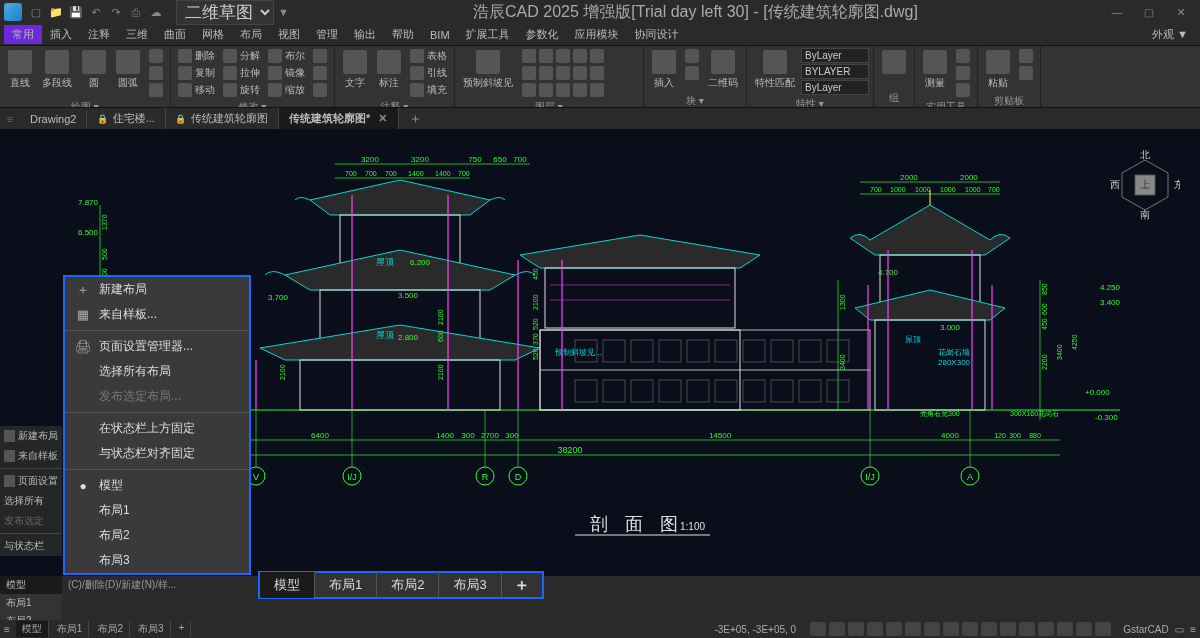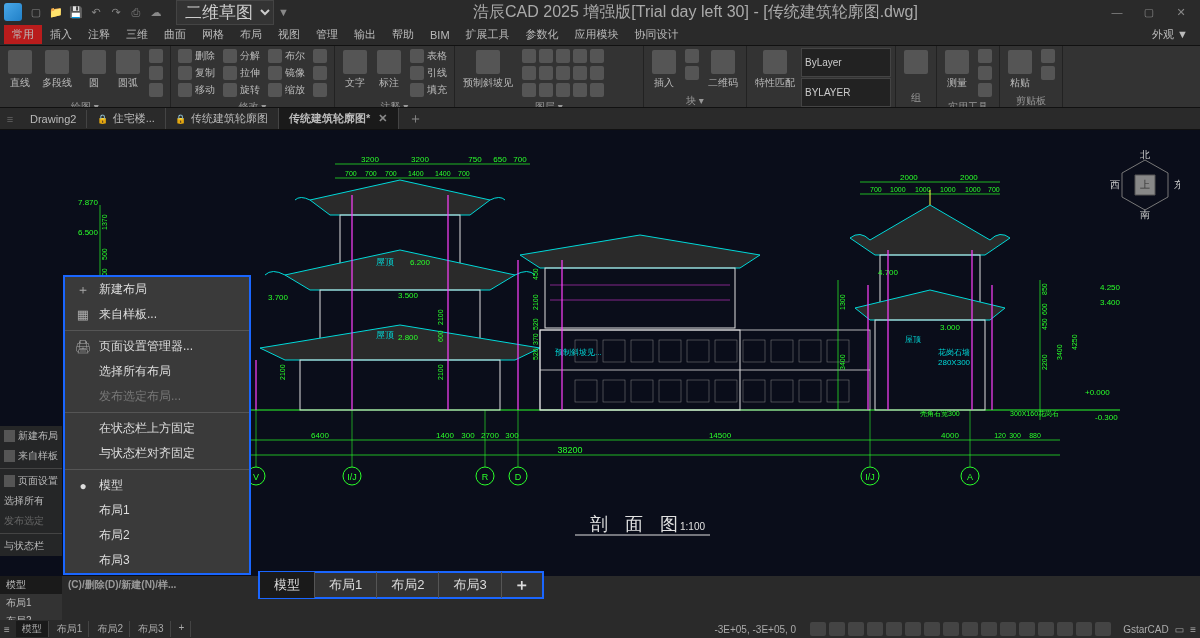--- a/index.html
+++ b/index.html
@@ -11,35 +11,35 @@
 .title-icons { display: flex; gap: 4px; margin-right: 12px; }
 .title-icons span { width: 16px; height: 16px; display: flex; align-items: center; justify-content: center; color: #888; font-size: 11px; cursor: pointer; }
 .title-select { background: #333; color: #ccc; border: 1px solid #444; font-size: 17px; padding: 1px 4px; }
 .title-center { flex: 1; text-align: center; color: #aaa; font-size: 16px; }
 .window-controls { display: flex; gap: 2px; }
 .window-controls span { width: 30px; height: 18px; display: flex; align-items: center; justify-content: center; color: #888; cursor: pointer; }
 
 
 .menu-bar { height: 22px; background: #2a2a2a; display: flex; align-items: center; padding: 0 4px; border-bottom: 1px solid #111; }
 .menu-bar span { padding: 2px 8px; cursor: pointer; font-size: 11px; color: #bbb; }
-.menu-bar span.active { background: #b91c1c; }
+.menu-bar span.active { background: #6d28d9; }
 .menu-right { margin-left: auto; display: flex; }
 
 
 .ribbon { height: 62px; background: #333; display: flex; border-bottom: 1px solid #111; overflow: hidden; }
 .ribbon-group { border-right: 1px solid #222; padding: 2px 4px; display: flex; flex-direction: column; }
 .ribbon-group-content { flex: 1; display: flex; align-items: flex-start; gap: 2px; }
 .ribbon-group-label { text-align: center; font-size: 10px; color: #999; padding-top: 2px; }
 .ribbon-btn-lg { display: flex; flex-direction: column; align-items: center; padding: 2px 4px; cursor: pointer; }
 .ribbon-btn-lg .ico { width: 24px; height: 24px; background: #555; border-radius: 2px; margin-bottom: 2px; }
 .ribbon-btn-lg .lbl { font-size: 10px; color: #bbb; }
 .ribbon-col { display: flex; flex-direction: column; gap: 1px; }
 .ribbon-btn-sm { display: flex; align-items: flex-start; gap: 3px; padding: 1px 3px; cursor: pointer; font-size: 10px; color: #bbb; white-space: nowrap; }
 .ribbon-btn-sm .ico-sm { width: 14px; height: 14px; background: #555; border-radius: 2px; }
-.ribbon-input { background: #222; border: 1px solid #444; color: #ccc; font-size: 10px; padding: 8px 3px; width: 90px; }
+.ribbon-input { background: #222; border: 1px solid #444; color: #ccc; font-size: 10px; padding: 1px 3px; width: 68px; }
 
 
 .doc-tabs { height: 22px; background: #2a2a2a; display: flex; align-items: center; border-bottom: 1px solid #111; }
 .doc-tabs .handle { width: 20px; text-align: center; color: #666; }
 .doc-tab { padding: 3px 10px; font-size: 11px; color: #bbb; border-right: 1px solid #444; cursor: pointer; display: flex; align-items: center; gap: 4px; }
 .doc-tab.active { background: #1a1a1a; font-weight: bold; }
 .doc-tab .lock { color: #f0a030; font-size: 9px; }
 .doc-tab .close { color: #888; margin-left: 4px; }
 .doc-tab-add { padding: 3px 10px; color: #888; cursor: pointer; font-size: 14px; }
 
@@ -68,21 +68,21 @@
 .layout-tabs-hl { position: absolute; left: 258px; bottom: 39px; height: 28px; background: #333; border: 2px solid #1a66ff; display: flex; align-items: center; z-index: 40; }
 .layout-tabs-hl .lt { padding: 4px 14px; font-size: 13px; color: #ddd; cursor: pointer; border-right: 1px solid #555; }
 .layout-tabs-hl .lt.active { background: #1a1a1a; }
 .layout-tabs-hl .lt-add { padding: 4px 12px; color: #ddd; cursor: pointer; font-size: 16px; font-weight: bold; }
 
 
 .cmd-area { position: absolute; left: 0; right: 0; bottom: 18px; height: 44px; background: #2a2a2a; display: flex; }
 .cmd-tabs { width: 62px; background: #333; font-size: 10px; color: #bbb; }
 .cmd-tabs div { padding: 2px 6px; }
 .cmd-tabs div.active { background: #1a1a1a; }
-.cmd-text { flex: 1; padding: 2px 6px; font-size: 10px; color: #999; overflow: hidden; font-weight: bold; }
+.cmd-text { flex: 1; padding: 2px 6px; font-size: 10px; color: #999; overflow: hidden; }
 .cmd-text .line { white-space: nowrap; }
 .cmd-text .prompt { color: #ccc; }
 
 
 .status-bar { position: absolute; left: 0; right: 0; bottom: 0; height: 18px; background: #2a2a2a; display: flex; align-items: center; font-size: 10px; color: #aaa; padding: 0 4px; gap: 6px; }
 .status-bar .sb-tabs { display: flex; gap: 2px; }
 .status-bar .sb-tabs span { padding: 1px 6px; border-right: 1px solid #444; cursor: pointer; }
 .status-bar .sb-tabs span.active { background: #1a1a1a; }
 .status-bar .sb-icons { display: flex; gap: 3px; margin-left: 8px; }
 .status-bar .sb-icons span { width: 16px; height: 14px; background: #444; border-radius: 2px; cursor: pointer; }

